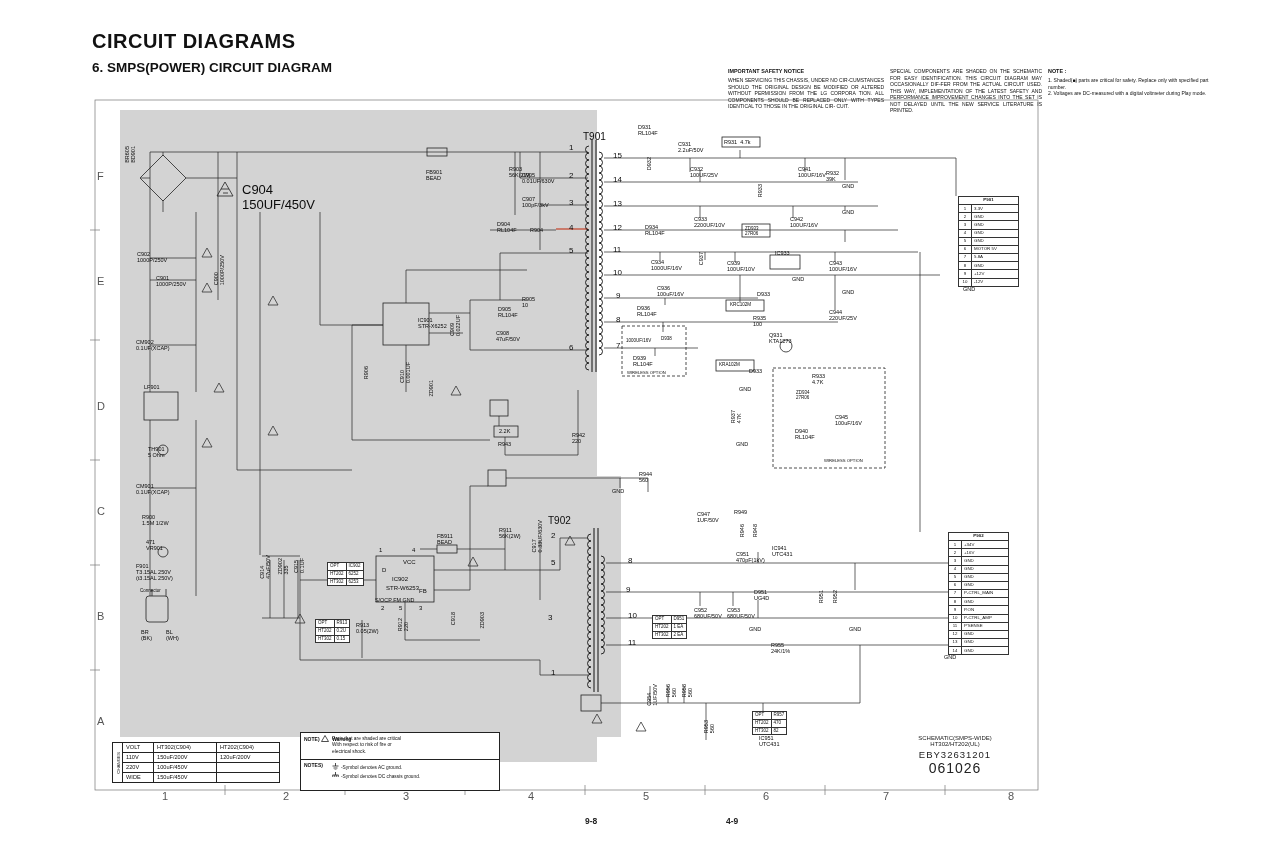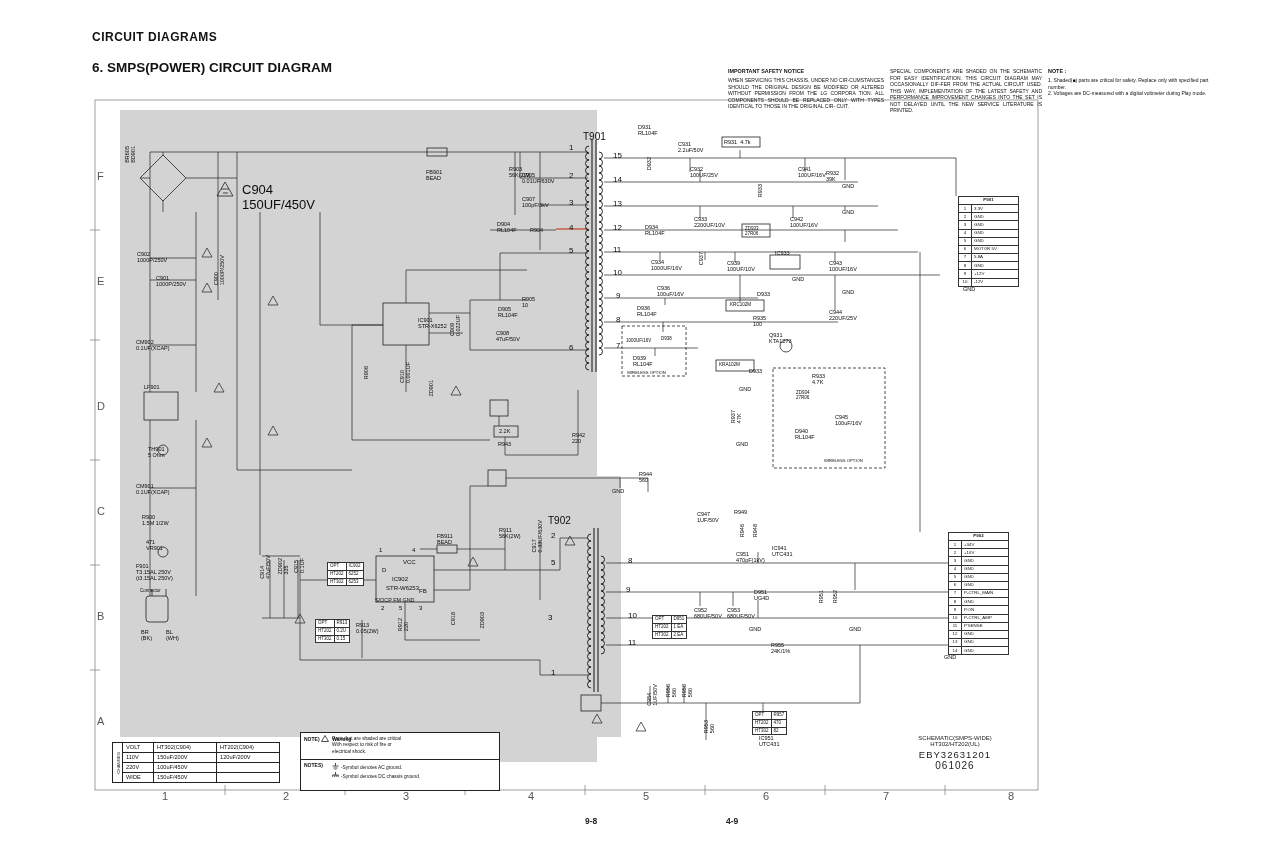--- a/index.html
+++ b/index.html
@@ -1,19 +1,19 @@
 <!DOCTYPE html>
 <html><head>
 <meta charset="utf-8">
 <style>
   html,body{margin:0;padding:0;}
   body{width:1280px;height:863px;position:relative;background:#ffffff;
        font-family:"Liberation Sans",sans-serif;color:#111;overflow:hidden;}
   .abs{position:absolute;}
-  #title{left:92px;top:30px;font-size:12px;font-weight:bold;letter-spacing:.5px;}
+  #title{left:92px;top:30px;font-size:20px;font-weight:bold;letter-spacing:.5px;}
   #subtitle{left:92px;top:60px;font-size:13.5px;font-weight:bold;}
   .notice{position:absolute;font-size:5px;line-height:1.3;text-align:justify;color:#111;}
   .notice .nh{font-weight:bold;font-size:5.4px;margin-bottom:2px;text-align:left;}
   #hot{position:absolute;left:0;top:0;width:1280px;height:863px;pointer-events:none;}
   #wires{position:absolute;left:0;top:0;width:1280px;height:863px;pointer-events:none;}
   .lbl{position:absolute;font-size:5.5px;line-height:1.12;white-space:pre;color:#0b0b0b;}
   .lbl.v{writing-mode:vertical-rl;transform:rotate(180deg);}
   .gridmark{position:absolute;font-size:11px;color:#555;}
   table.opt,table.conn{position:absolute;border-collapse:collapse;background:#fff;}
   table.opt td{border:0.6px solid #333;font-size:4.5px;line-height:1.5;padding:0 2px;}
@@ -629,17 +629,17 @@
           </svg>
       </span><span>-Symbol denotes DC chassis ground.</span>
     </div>
   </div>
 </div>
 
 <div class="footergrp" style="left:880px;top:735px;width:150px;">
   <div style="font-size:6px;">SCHEMATIC(SMPS-WIDE)</div>
   <div style="font-size:6px;">HT302/HT202(UL)</div>
   <div style="font-size:9.5px;letter-spacing:1px;margin-top:2px;">EBY32631201</div>
-  <div style="font-size:10px;letter-spacing:1px;">061026</div>
+  <div style="font-size:14px;letter-spacing:1px;">061026</div>
 </div>
 
 <div class="pageno" style="left:585px;top:816px;">9-8</div>
 <div class="pageno" style="left:726px;top:816px;">4-9</div>
 
 </body></html>

